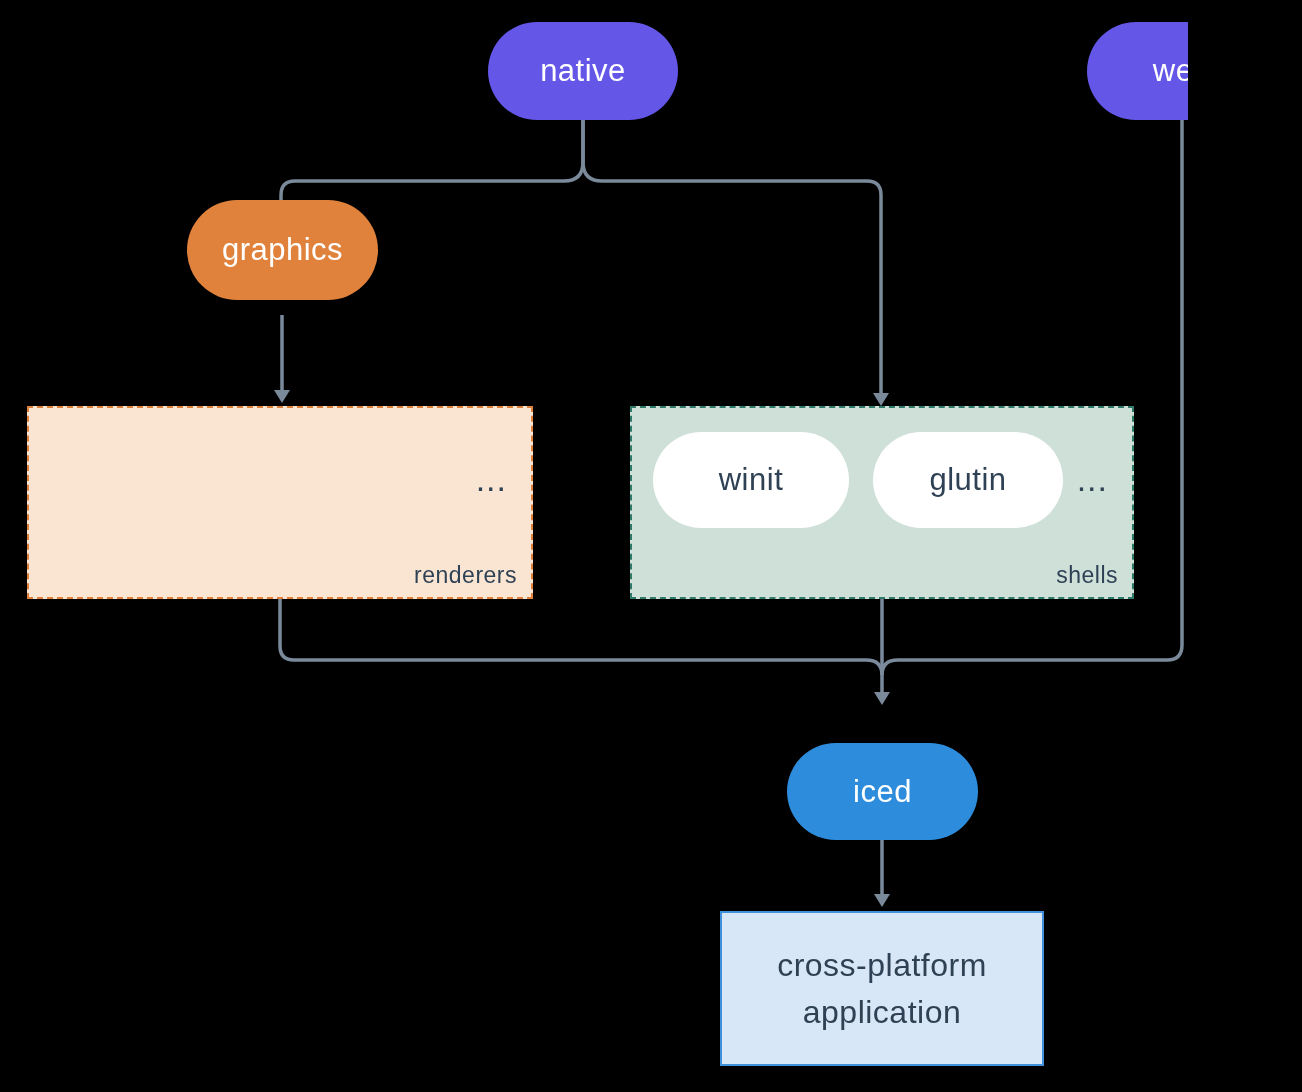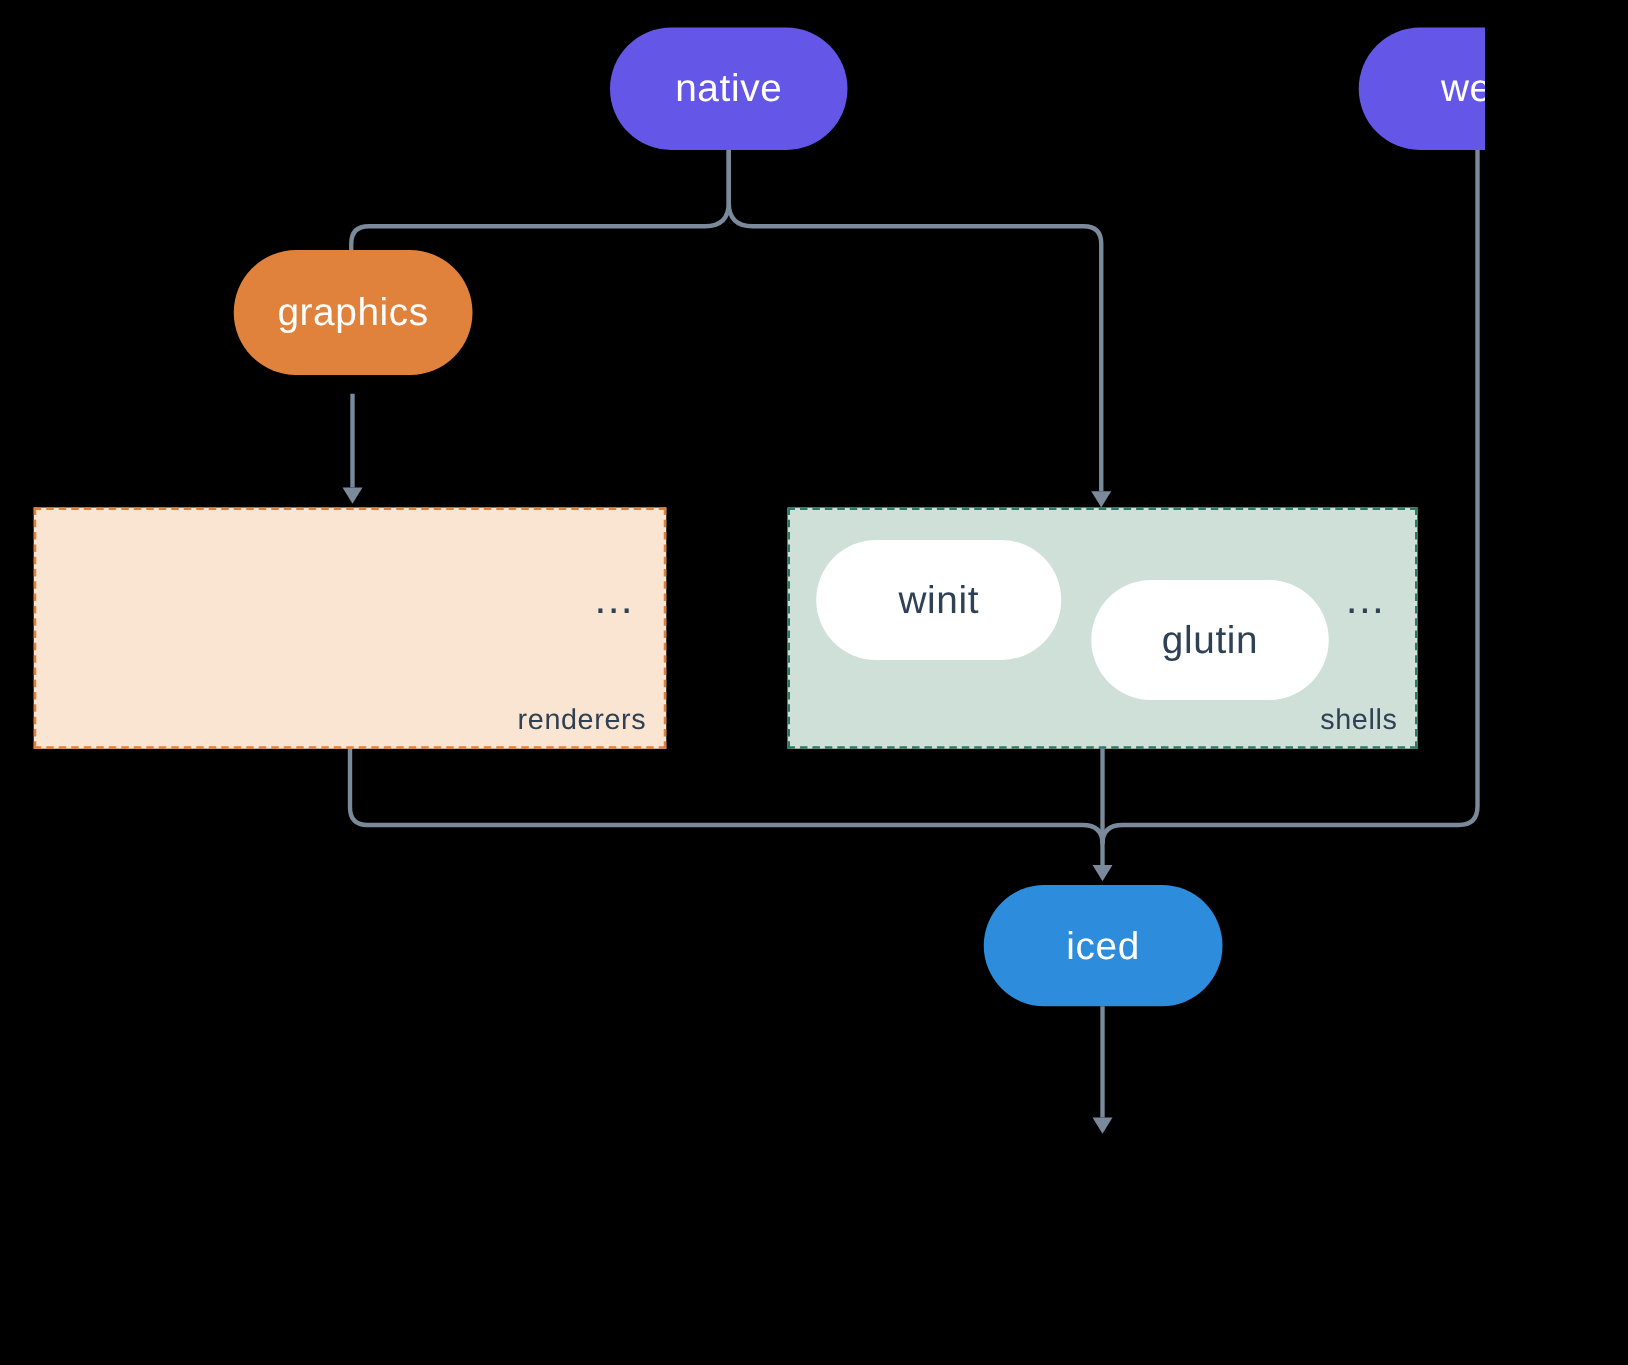--- a/index.html
+++ b/index.html
@@ -47,21 +47,21 @@
     position: absolute;
     display: flex;
     align-items: center;
     justify-content: center;
     border-radius: 50px;
     font-size: 31px;
     letter-spacing: 0.5px;
   }
   .pill.purple { background: var(--purple); color: var(--white); }
   .pill.orange { background: var(--orange); color: var(--white); }
-  .pill.blue   { background: var(--blue);   color: var(--white); }
+  .pill.blue   { background: var(--blue);   color: var(--white); margin-top: 35px; }
   .pill.white  { background: var(--white);  color: var(--dark-text); }
 
   .pill-native   { left: 488px;  top: 22px;  width: 190px; height: 98px; }
   .pill-web      { left: 1087px; top: 22px;  width: 190px; height: 98px; }
   .pill-graphics { left: 187px;  top: 200px; width: 191px; height: 100px; }
   .pill-iced     { left: 787px;  top: 708px; width: 191px; height: 97px; }
 
   .group {
     position: absolute;
     top: 406px;
@@ -81,21 +81,21 @@
   }
   .group .inner-pill {
     position: absolute;
     top: 24px;
     height: 96px;
     border-radius: 48px;
   }
   .group-renderers .inner-1 { left: 20px;  width: 192px; }
   .group-renderers .inner-2 { left: 237px; width: 190px; }
   .group-shells    .inner-1 { left: 21px;  width: 196px; }
-  .group-shells    .inner-2 { left: 241px; width: 190px; margin-top: 32px; }
+  .group-shells    .inner-2 { left: 241px; width: 190px; }
   .dots {
     position: absolute;
     top: 52px;
     right: 24px;
     font-size: 34px;
     color: var(--dark-text);
     letter-spacing: 1px;
   }
   .group-label {
     position: absolute;
@@ -177,14 +177,17 @@
       <span>glutin</span>
     </div>
     <span class="dots">...</span>
     <span class="group-label">shells</span>
   </div>
 
   <div class="pill blue pill-iced">
     <span>iced</span>
   </div>
 
+  <div class="app-box">
+    <span>cross-platform application</span>
+  </div>
 
 </div>
 
 </body></html>

